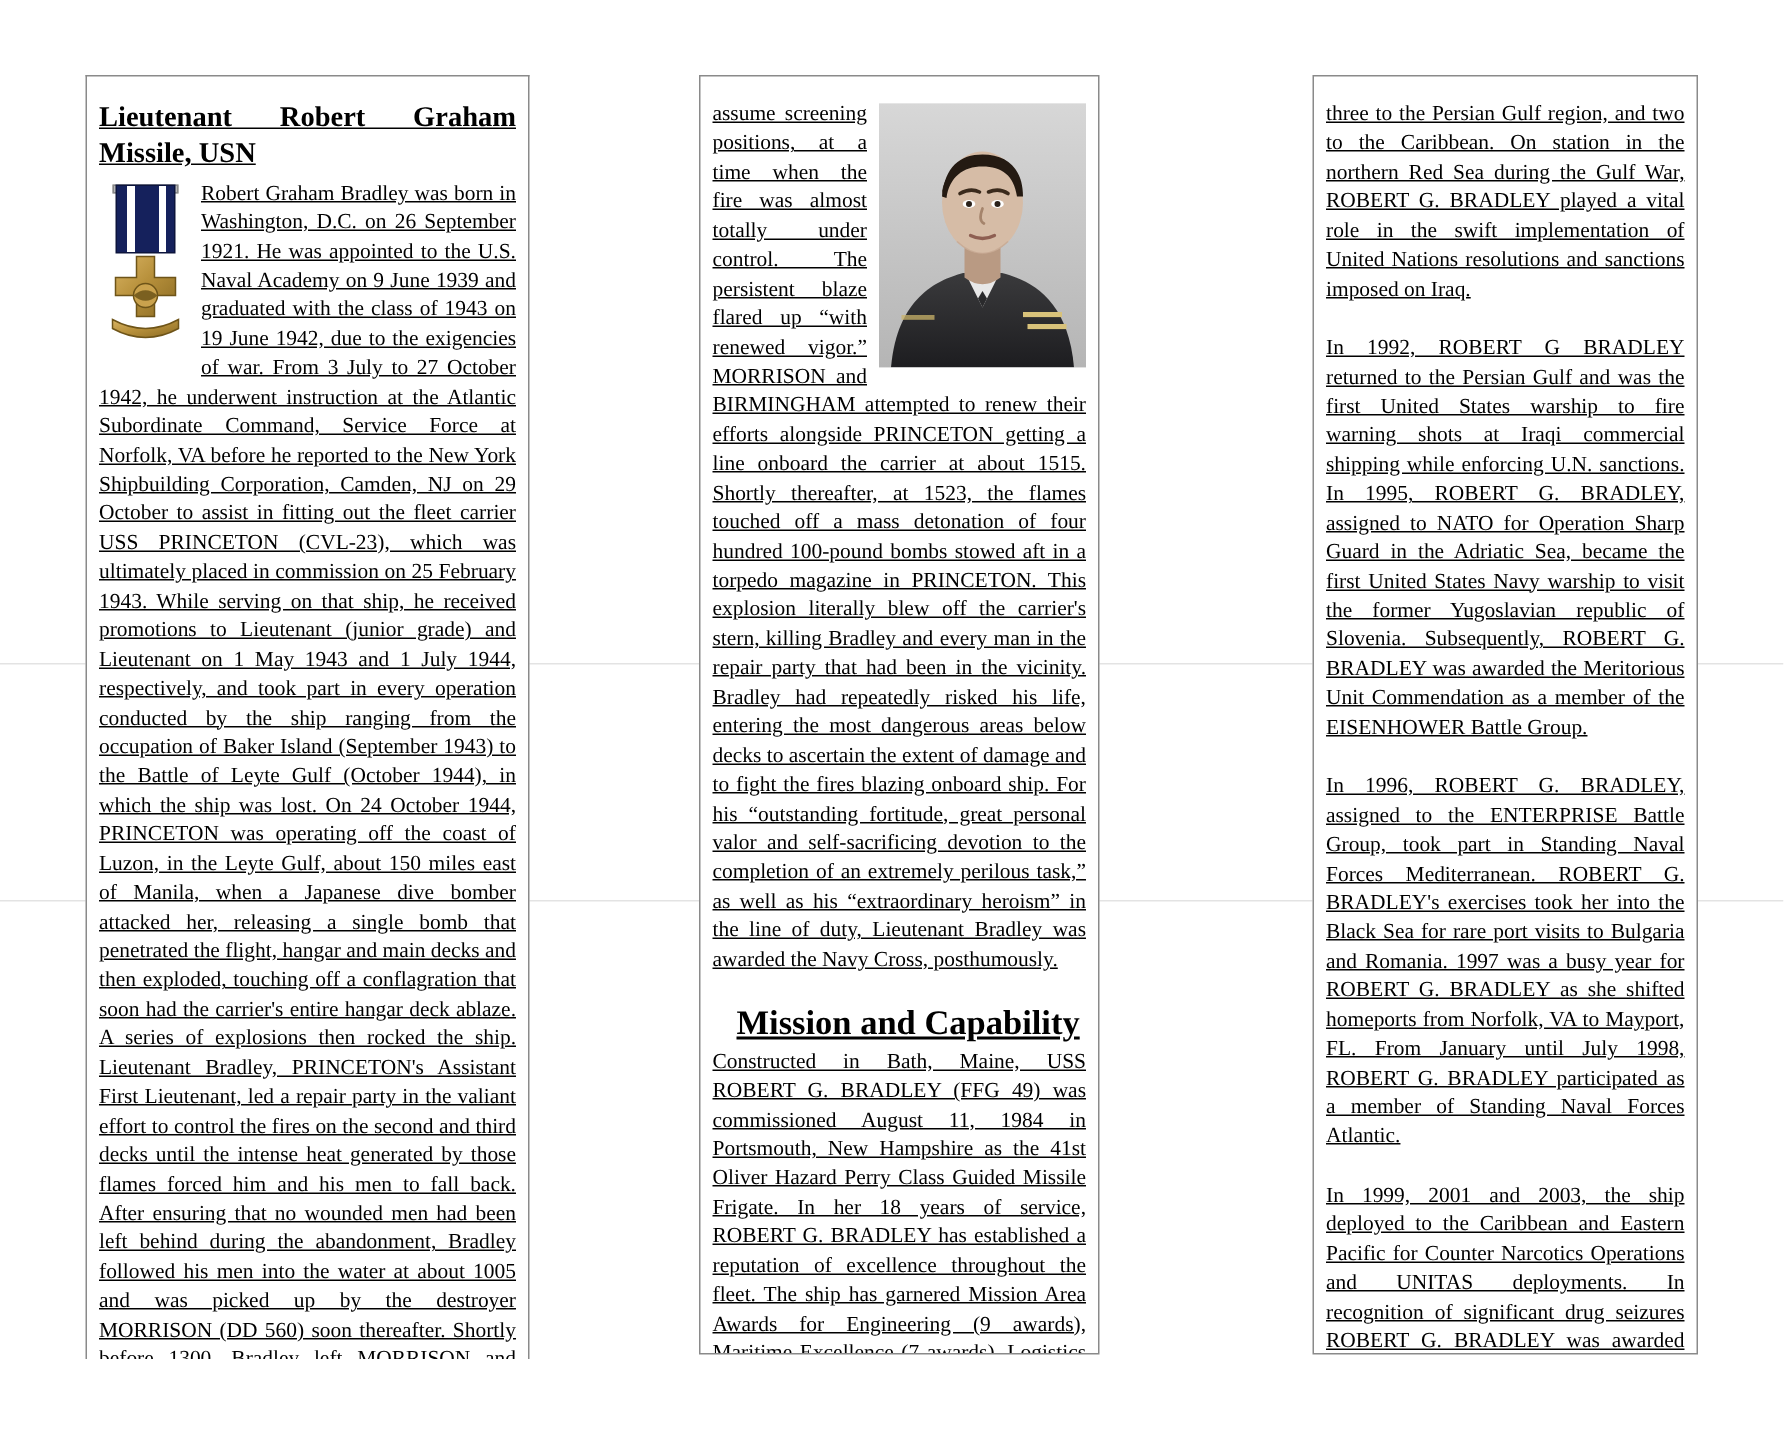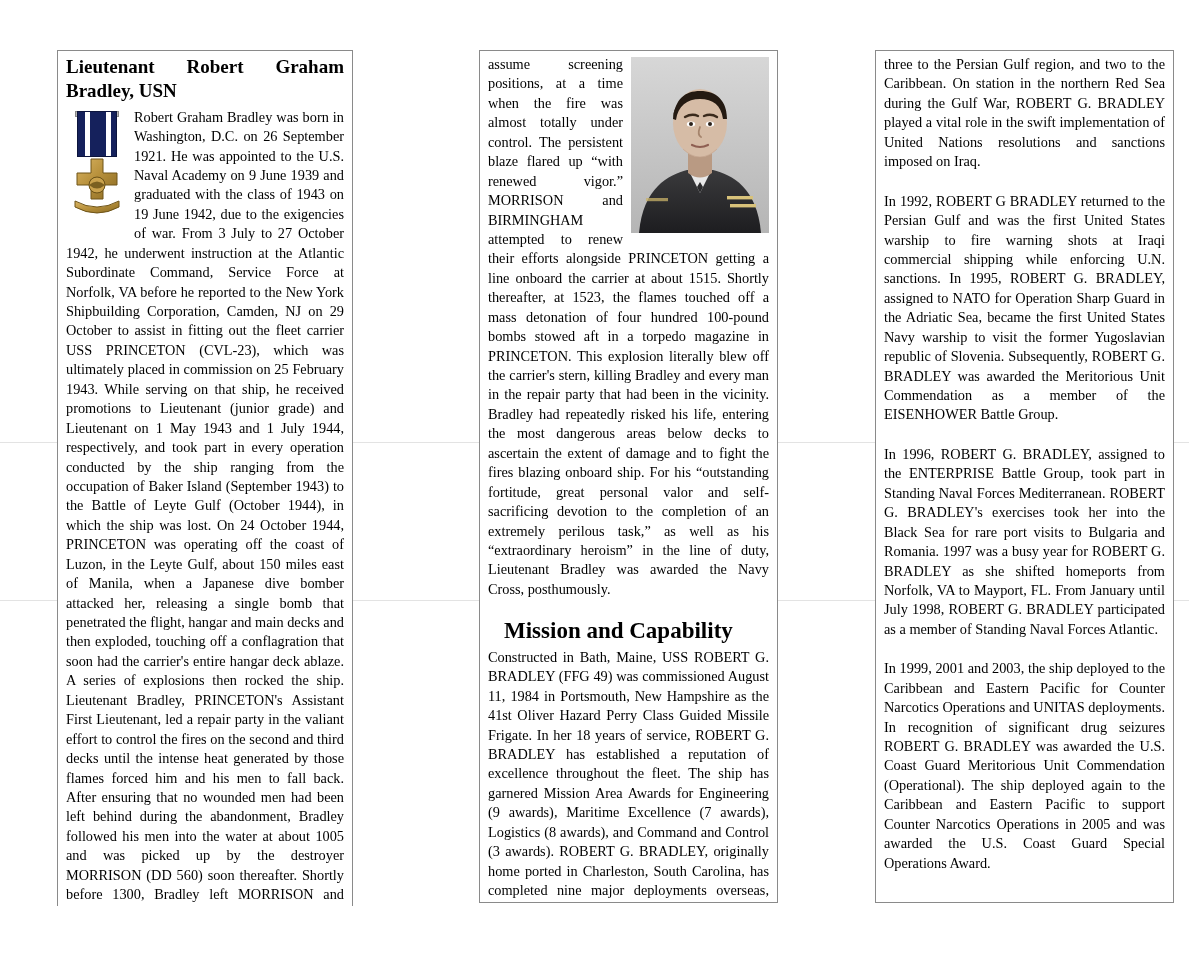--- a/index.html
+++ b/index.html
@@ -23,44 +23,45 @@
     left: 0;
     width: 1189px;
     height: 960px;
   }
 
   .column {
     position: absolute;
     border: 1px solid #8a8a8a;
     background: #ffffff;
     box-sizing: border-box;
-    padding: 4px 8px 6px 8px;
+    padding: 16px 8px 6px 8px;
     overflow: hidden;
+    text-decoration: underline;
   }
 
   #col-1 {
     left: 57px;
     top: 50px;
     width: 296px;
     height: 856px;
     border-left: 1px solid #8a8a8a;
     border-right: 1px solid #8a8a8a;
     border-top: 1px solid #8a8a8a;
     border-bottom: none;
   }
   #col-2 {
-    left: 479px;
+    left: 466px;
     top: 50px;
-    width: 299px;
+    width: 267px;
     height: 853px;
   }
   #col-3 {
     left: 875px;
     top: 50px;
-    width: 299px;
+    width: 257px;
     height: 853px;
     border-top: 1px solid #8a8a8a;
     border-left: 1px solid #8a8a8a;
     border-right: 1px solid #8a8a8a;
     border-bottom: 1px solid #8a8a8a;
   }
 
   
   .fold-line {
     position: absolute;
@@ -178,21 +179,21 @@
 
 <div class="page">
 
   <div class="fold-line" style="top:442px;"></div>
   <div class="fold-line" style="top:600px;"></div>
 
   <div class="column" id="col-1">
 
     <div class="title">
       <span class="t-line">Lieutenant    Robert    Graham</span>
-      <span class="t-line last">Bradley, USN</span>
+      <span class="t-line last">Missile, USN</span>
     </div>
 
     <div class="medal">
       <div class="ribbon-bar"></div>
       <div class="ribbon"></div>
       <div class="cross-wrap">
         <svg width="52" height="62" viewBox="0 0 52 62" xmlns="http://www.w3.org/2000/svg">
           <defs>
             <linearGradient id="gold" x1="0" y1="0" x2="1" y2="1">
               <stop offset="0%" stop-color="#d9b463"></stop>

